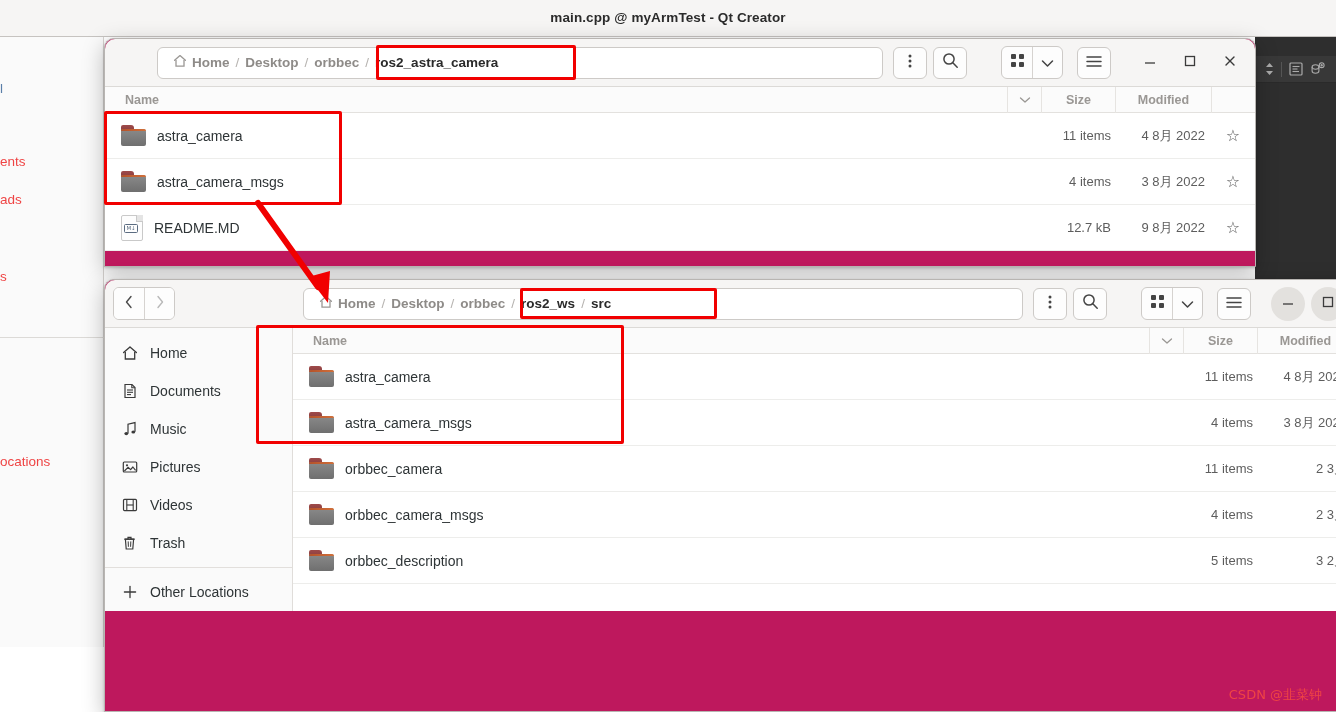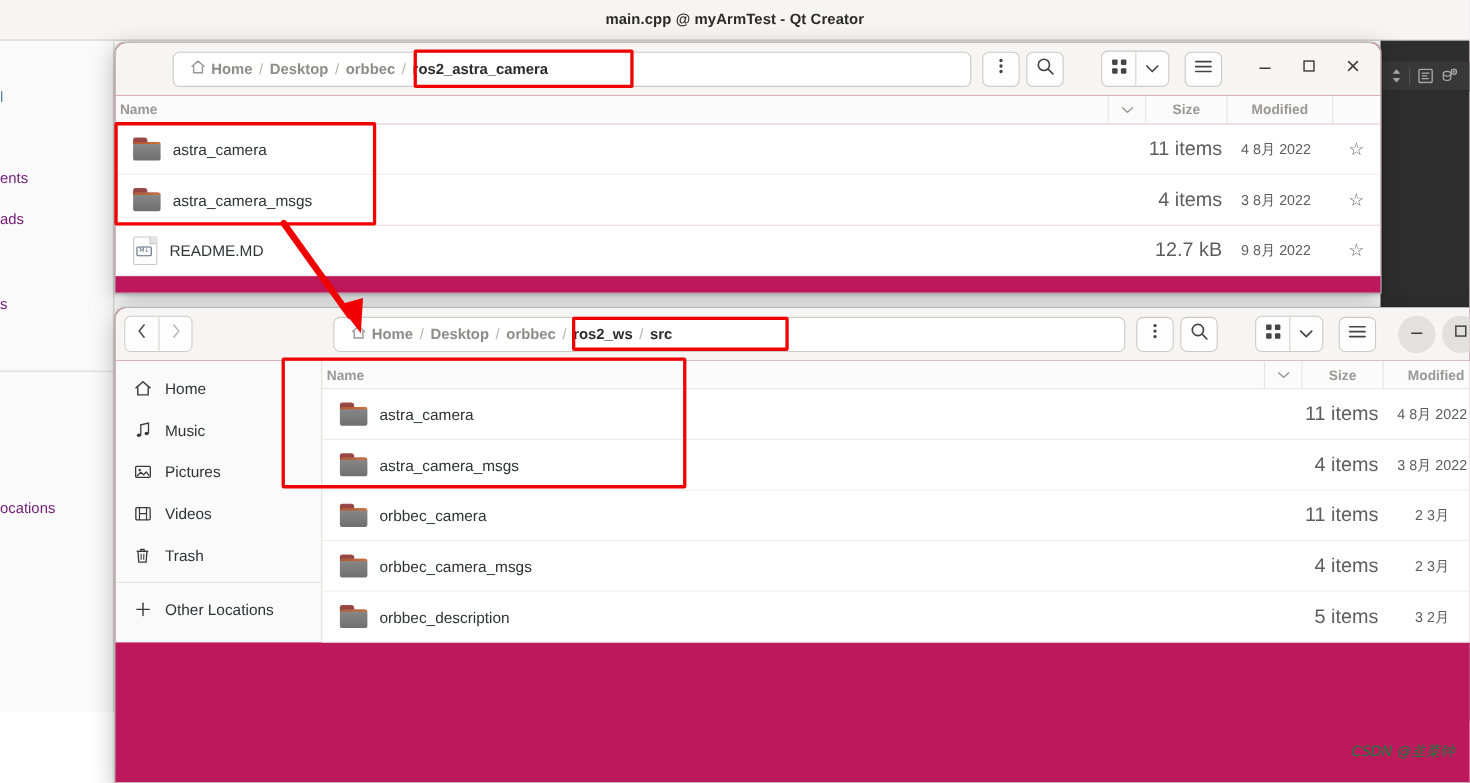--- a/index.html
+++ b/index.html
@@ -34,21 +34,21 @@
   .qt-ico { color:#bfbfbf; opacity:.85; display:flex; align-items:center; }
   .qt-sep { width:1px; height:15px; background:#555; }
 
   
   .behind-win {
     position:absolute; left:0; top:37px; width:104px; height:610px;
     background:#fafafa; border-right:1px solid #d6d3d0;
   }
   .behind-item {
     position:absolute; left:0; width:104px; height:22px;
-    font-size:13.5px; color:#701a75; white-space:nowrap;
+    font-size:13.5px; color:#ef4444; white-space:nowrap;
     display:flex; align-items:center; padding-left:0;
   }
   .behind-item.blue { color:#5a7fa8; }
   .behind-div { position:absolute; left:0; width:104px; height:1px; background:#dcdad7; }
 
   
   .win {
     position:absolute; background:#be185d;
     border:1px solid #b8b5b2;
     box-shadow: 0 6px 22px rgba(0,0,0,.26), 0 1px 3px rgba(0,0,0,.18);
@@ -89,30 +89,30 @@
   .hb-grp > div + div { border-left:1px solid #d6d3d0; }
   .winctl { width:34px; height:34px; display:flex; align-items:center; justify-content:center; color:#3b3b3b; border-radius:50%; }
 
   
   .colhdr {
     display:flex; align-items:center; height:26px;
     background:#fbfbfb; border-bottom:1px solid #e3e1de;
     font-size:12.5px; font-weight:700; color:#9a9794;
   }
   .ch { display:flex; align-items:center; height:26px; }
-  .ch.name { padding-left:4px; flex:1; }
+  .ch.name { padding-left:20px; flex:1; }
   .ch.sortv { width:34px; justify-content:center; color:#9a9794; border-left:1px solid #e6e4e1; }
   .ch.size { width:74px; justify-content:center; border-left:1px solid #e6e4e1; }
   .ch.mod { width:96px; justify-content:center; border-left:1px solid #e6e4e1; }
   .ch.star { width:44px; border-left:1px solid #e6e4e1; }
 
   .row { display:flex; align-items:center; height:46px; border-bottom:1px solid #ededeb; background:#fff; }
   .cell-name { flex:1; display:flex; align-items:center; gap:11px; padding-left:16px; font-size:14px; color:#2e3436; min-width:0; }
-  .cell-size { width:74px; text-align:right; font-size:18px; color:#5d5d5d; padding-right:4px; }
-  .cell-mod  { width:96px; text-align:center; font-size:13px; color:#5d5d5d; padding-right:6px; white-space:nowrap;}
+  .cell-size { width:74px; text-align:right; font-size:13px; color:#5d5d5d; padding-right:4px; }
+  .cell-mod  { width:96px; text-align:right; font-size:13px; color:#5d5d5d; padding-right:6px; white-space:nowrap;}
   .cell-star { width:44px; display:flex; align-items:center; justify-content:center; color:#5d5d5d; font-size:16px; }
   .cell-spacer { width:34px; }
 
   
   .folder { width:25px; height:21px; position:relative; flex:0 0 auto; }
   .folder .tab {
     position:absolute; left:0; top:0; width:13px; height:6px;
     background:linear-gradient(180deg,#9e4a4a,#8c3f3f); border-radius:2px 3px 0 0;
   }
   .folder .body {
@@ -153,23 +153,22 @@
   .sb-div { height:1px; background:#e2dfdc; margin:5px 0; }
 
   .body-split { display:flex; }
   .listpane { flex:1; min-width:0; background:#fff; }
 
   
   .anno { position:absolute; border:3px solid #f10000; border-radius:2px; pointer-events:none; }
   .arrow-svg { position:absolute; pointer-events:none; }
 
   .watermark {
-    position:absolute; right:14px; bottom:20px; font-size:13px; color:#15803d;
+    position:absolute; right:14px; bottom:8px; font-size:13px; color:#ef4444;
     font-family:"DejaVu Sans", sans-serif;
-    font-style:italic;
   }
 </style>
 </head>
 <body>
 
 <div id="root">
 
   <div class="qt-titlebar">
     <div class="tt">main.cpp @ myArmTest - Qt Creator</div>
   </div>
@@ -491,20 +490,32 @@
             <svg width="16" height="16" viewBox="0 0 16 16">
                 <path d="M8 2 L14.4 7.6 M8 2 L1.6 7.6" stroke="currentColor" stroke-width="1.3" fill="none" stroke-linecap="round"></path>
                 <path d="M3.3 7.1 V14 H12.7 V7.1" stroke="currentColor" stroke-width="1.3" fill="none"></path>
               </svg>
           </span>
           <span>Home</span>
         </div>
         <div class="sb-item">
           <span class="sb-ico">
             <svg width="16" height="16" viewBox="0 0 16 16">
+                <path d="M3 1.5 H10 L13 4.5 V14.5 H3 Z" fill="none" stroke="currentColor" stroke-width="1.2"></path>
+                <path d="M9.8 1.7 V4.7 H12.8" fill="none" stroke="currentColor" stroke-width="1.1"></path>
+                <line x1="5" y1="7" x2="11" y2="7" stroke="currentColor" stroke-width="1.1"></line>
+                <line x1="5" y1="9.3" x2="11" y2="9.3" stroke="currentColor" stroke-width="1.1"></line>
+                <line x1="5" y1="11.6" x2="9" y2="11.6" stroke="currentColor" stroke-width="1.1"></line>
+              </svg>
+          </span>
+          <span>Documents</span>
+        </div>
+        <div class="sb-item">
+          <span class="sb-ico">
+            <svg width="16" height="16" viewBox="0 0 16 16">
                 <path d="M6 12.5 V3.2 L13 1.6 V10.8" fill="none" stroke="currentColor" stroke-width="1.2"></path>
                 <ellipse cx="4.3" cy="12.6" rx="1.9" ry="1.6" fill="currentColor"></ellipse>
                 <ellipse cx="11.3" cy="11" rx="1.9" ry="1.6" fill="currentColor"></ellipse>
               </svg>
           </span>
           <span>Music</span>
         </div>
         <div class="sb-item">
           <span class="sb-ico">
             <svg width="16" height="16" viewBox="0 0 16 16">

